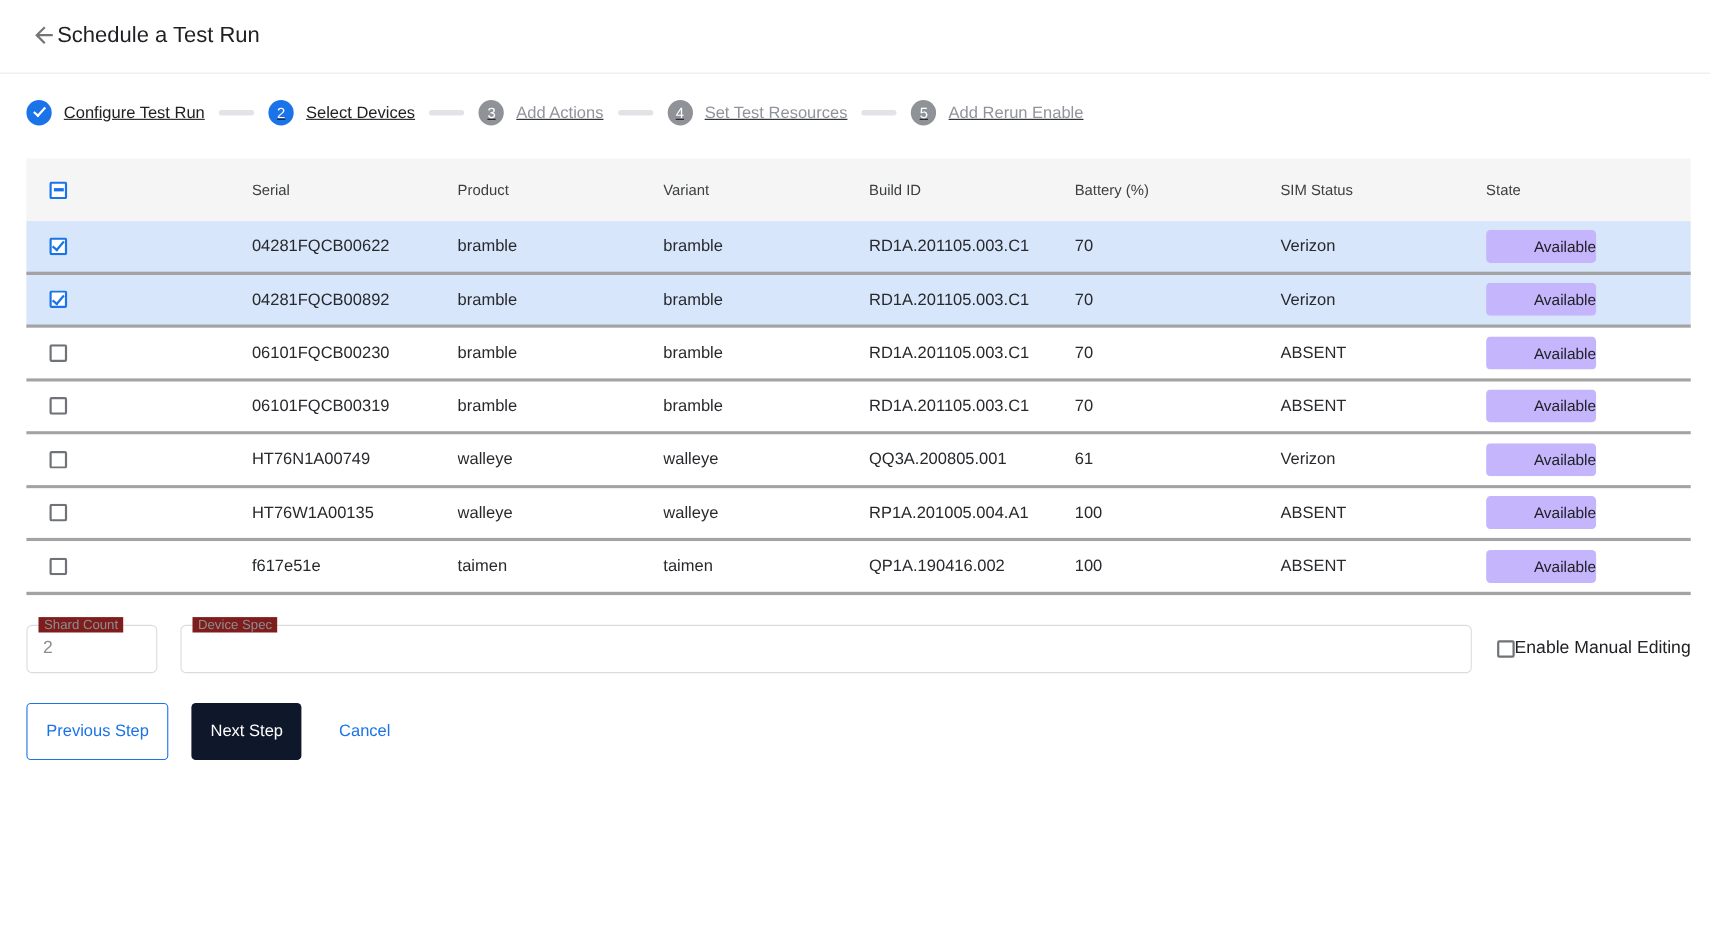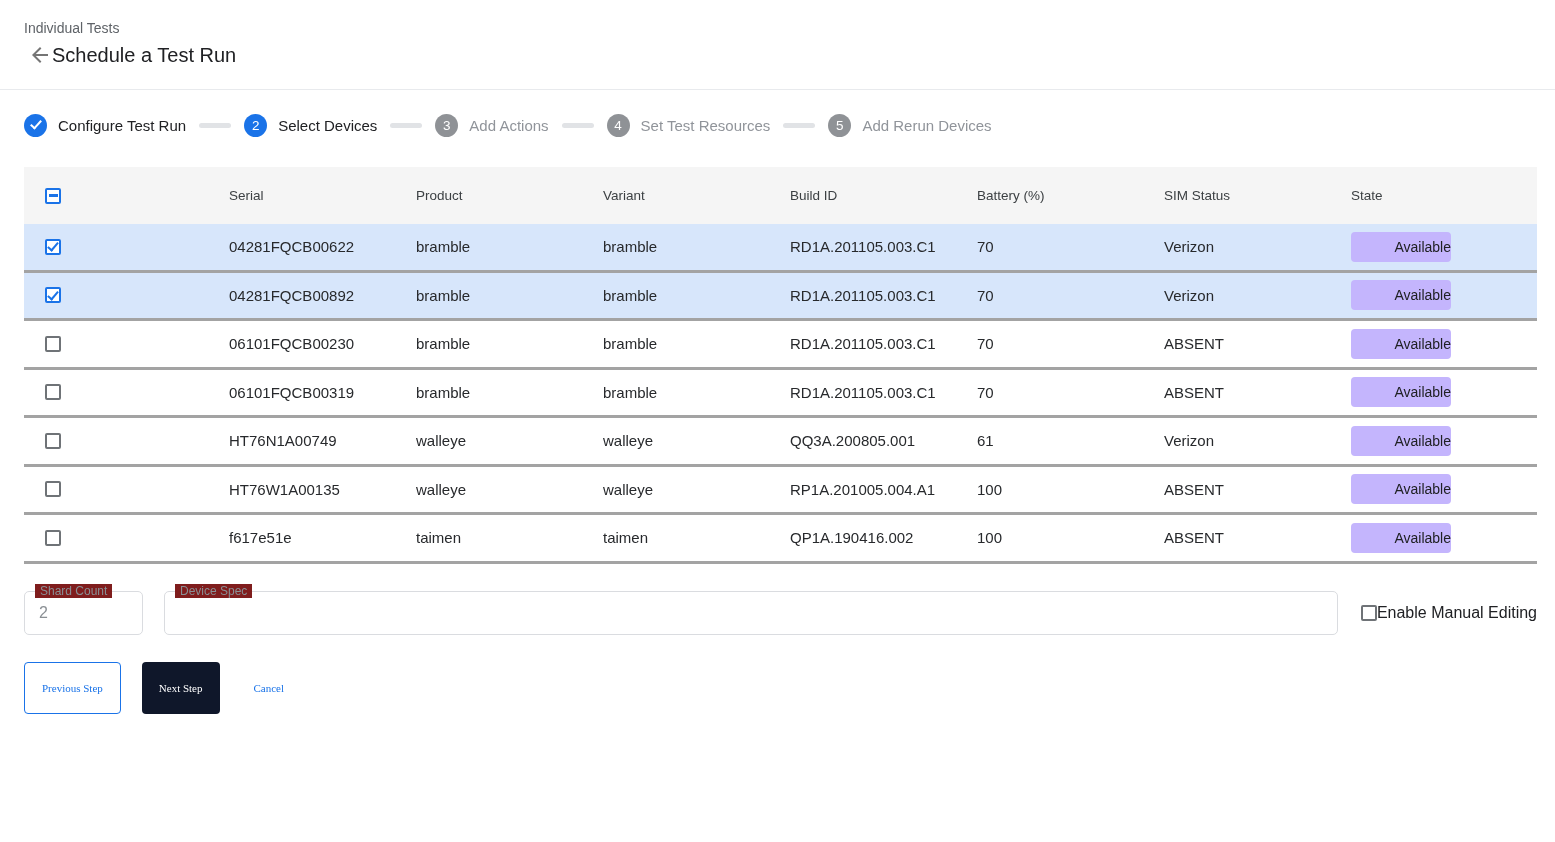--- a/index.html
+++ b/index.html
@@ -10,21 +10,21 @@
   .page-header { padding: 20px 24px 12px 24px; }
   .breadcrumb { font-size: 14px; color: #5f6368; margin-bottom: 7px; }
   .title-row { display: flex; align-items: center; padding-left: 4px; }
   .back-btn { background: none; border: none; cursor: pointer; width: 24px; height: 24px;
               display: flex; align-items: center; justify-content: center; padding: 0; }
   .page-title { font-size: 20px; font-weight: 400; color: #202124; }
   .top-divider { border: none; border-top: 1px solid #e8eaed; margin-top: 10px; }
 
   
   .stepper { display: flex; align-items: center; padding: 0 24px; height: 24px;
-             margin-top: 23px; margin-bottom: 30px; }
+             margin-top: 23px; margin-bottom: 30px; text-decoration: underline; }
   .step { display: flex; align-items: center; gap: 11px; cursor: pointer; }
   .step-circle { width: 23px; height: 23px; border-radius: 50%; flex: 0 0 auto;
                  display: flex; align-items: center; justify-content: center;
                  color: #fff; font-size: 13.5px; font-weight: 500; }
   .step-circle.completed, .step-circle.active { background: #1a73e8; }
   .step-circle.pending { background: #8f9296; }
   .step-label { font-size: 15px; color: #202124; white-space: nowrap; }
   .step.pending .step-label { color: #90949a; }
   .step-connector { width: 32px; height: 5px; background: #e1e3e6; border-radius: 3px;
                     margin: 0 13px; flex: 0 0 auto; }
@@ -62,32 +62,31 @@
   .field-value { font-size: 16px; color: #8a8f94; padding: 0 14px; width: 100%;
                  border: none; outline: none; background: transparent;
                  font-family: "Liberation Sans", sans-serif; white-space: nowrap; overflow: hidden; }
   .shard-field { width: 119px; flex: 0 0 auto; }
   .spec-field { flex: 1 1 auto; margin-left: 21px; }
   .manual-edit { display: flex; align-items: center; margin-left: 23px; flex: 0 0 auto; cursor: pointer; }
   .manual-edit-label { font-size: 16px; color: #202124; }
 
   
   .actions-row { display: flex; align-items: center; margin: 27px 24px 0 24px; }
-  .btn { height: 52px; border-radius: 4px; font-size: 11px; font-weight: 500;
-         font-family: Liberation Serif, serif; cursor: pointer;
+  .btn { height: 52px; border-radius: 4px; font-size: 15px; font-weight: 500;
+         font-family: Liberation Sans, sans-serif; cursor: pointer;
          display: inline-flex; align-items: center; justify-content: center; }
   .btn-outlined { background: #fff; color: #1a73e8; border: 1px solid #1a73e8; padding: 0 17px; }
   .btn-filled { background: #0f172a; color: #fff; border: none; padding: 0 17px; margin-left: 21px; }
   .btn-text { background: transparent; color: #1a73e8; border: none; padding: 0 17px; margin-left: 17px; }
 </style>
 </head>
 <body>
 
 <div class="page-header">
-  <div class="breadcrumb">Individual Tests</div>
   <div class="title-row">
     <button class="back-btn">
       <svg width="24" height="24" viewBox="0 0 24 24">
         <path d="M20 11H7.83l5.59-5.59L12 4l-8 8 8 8 1.41-1.41L7.83 13H20v-2z" fill="#757575"></path>
       </svg>
     </button>
     <h1 class="page-title">Schedule a Test Run</h1>
   </div>
 </div>
 <hr class="top-divider">
@@ -110,21 +109,21 @@
     <span class="step-label">Add Actions</span>
   </div>
   <span class="step-connector"></span>
   <div class="step pending">
     <span class="step-circle pending">4</span>
     <span class="step-label">Set Test Resources</span>
   </div>
   <span class="step-connector"></span>
   <div class="step pending">
     <span class="step-circle pending">5</span>
-    <span class="step-label">Add Rerun Devices</span>
+    <span class="step-label">Add Rerun Enable</span>
   </div>
 </div>
 
 <div class="device-table">
   <div class="tr thead">
     <div class="td cbcell">
         <span class="cb indeterminate"></span>
       </div>
     <div class="td th">Serial</div>
     <div class="td th">Product</div>

